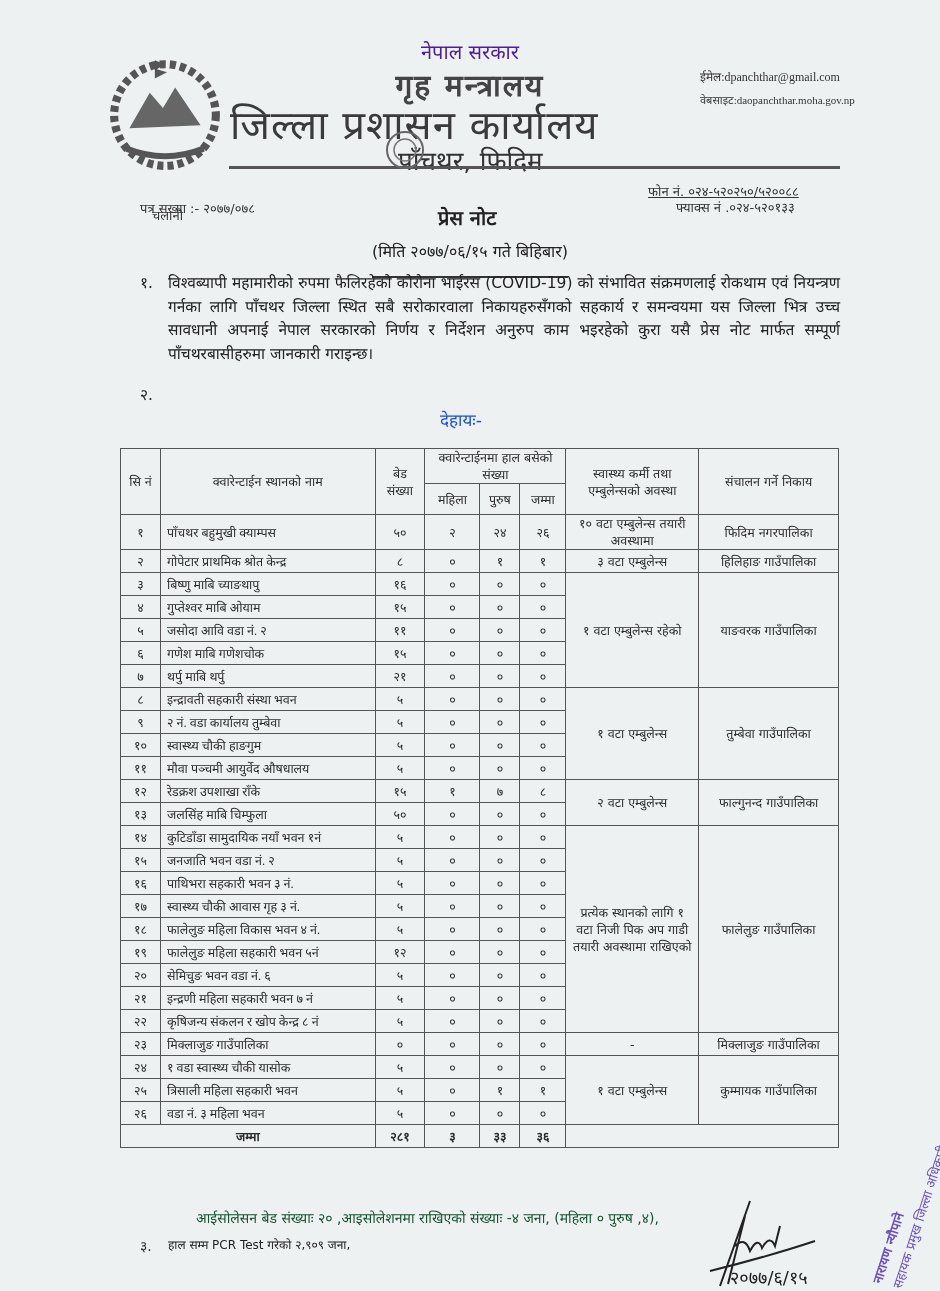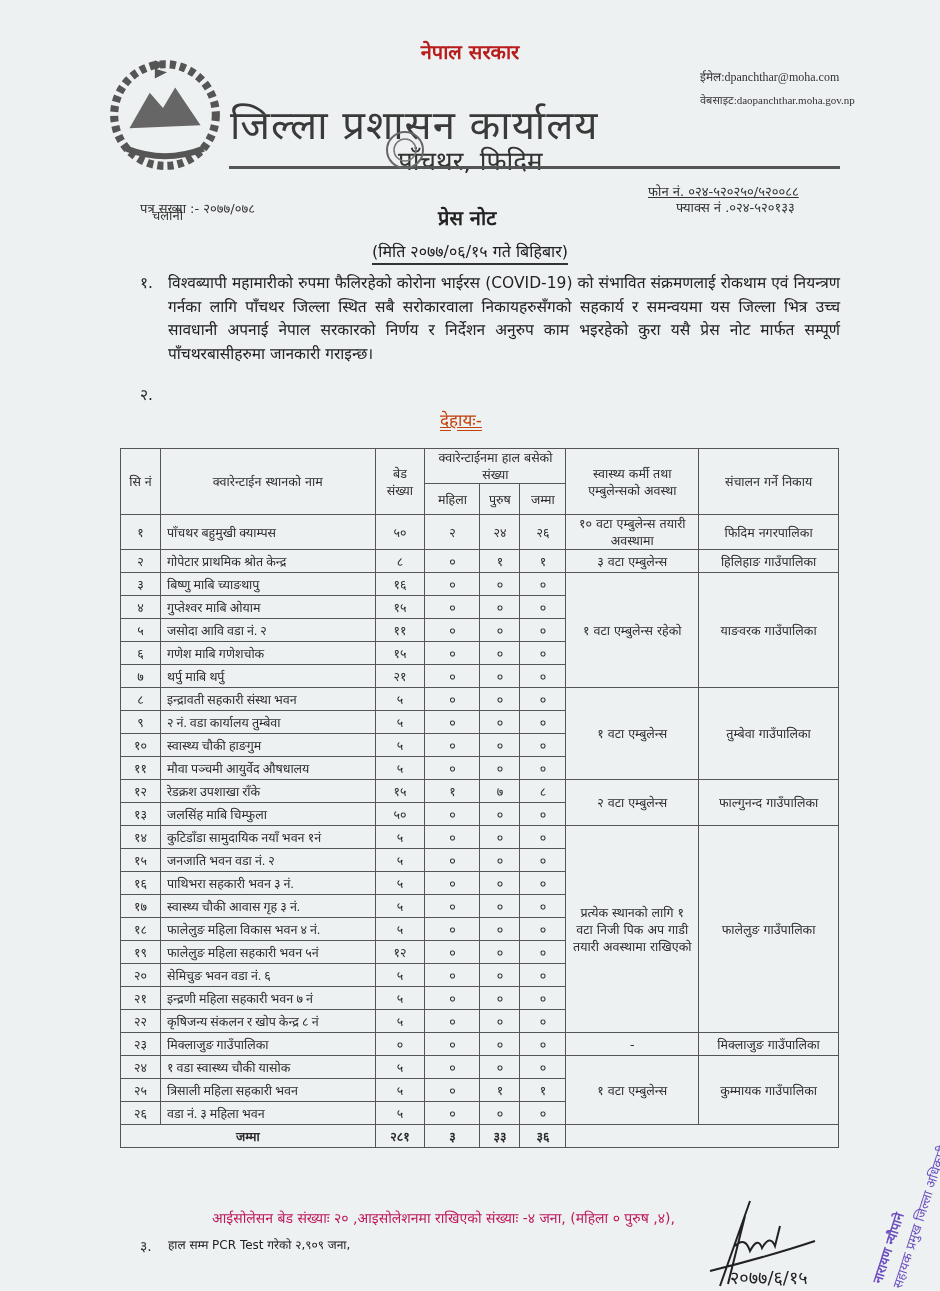--- a/index.html
+++ b/index.html
@@ -8,83 +8,84 @@
     background:#eef1f2;
     font-family:"DejaVu Sans", sans-serif;
     color:#2b2b2b;
     position:relative;
   }
   .page { position:absolute; left:0; top:0; width:940px; height:1291px; }
   .abs { position:absolute; }
 
   
   .logo { left:104px; top:52px; width:122px; height:122px; }
-  .gov { left:0; width:940px; top:38px; text-align:center; font-size:20px; font-weight:bold; color:#b91c1c; }
+  .gov { left:0; width:940px; top:38px; text-align:center; font-size:20px; font-weight:normal; color:#4c1d95; }
   .ministry { left:0; width:940px; top:64px; text-align:center; font-size:30px; font-weight:bold; color:#444; letter-spacing:2px; }
   .office { left:230px; top:96px; font-size:40px; font-weight:normal; color:#3a3a3a; letter-spacing:1px; }
   .place { left:398px; top:142px; font-size:26px; color:#333; }
   .email { left:700px; top:68px; font-size:12px; color:#333; font-family:"Liberation Serif", serif; }
   .website { left:700px; top:92px; font-size:11px; color:#333; font-family:"Liberation Serif", serif; }
   .hr { left:229px; top:166px; width:611px; height:3px; background:#555; }
 
   .meta { font-size:13px; color:#333; }
   .ref { left:140px; top:163px;margin-top:36px; }
   .chalani { left:152px; top:206px; }
   .phone { left:648px; top:182px;text-decoration:underline; }
   .fax { left:676px; top:198px; }
   .title { left:438px; top:204px; font-size:20px; font-weight:bold; color:#222; }
   .stamp { left:335px; top:128px; width:120px; height:96px; }
 
   .date { left:0; width:940px; top:240px; text-align:center; font-size:16px; color:#222; }
-  .date span { border-bottom:2px solid #333; padding-bottom:2px; }
+  .date span { border-bottom:2px solid #333; padding-bottom:15px; }
 
   .para { font-size:15.5px; line-height:23.5px; color:#222; }
   .p1-num { left:140px; top:272px; }
   .p1 { left:168px; top:272px; width:672px; text-align:justify; }
   .p2-num { left:140px; top:384px; }
   .p2 { left:168px; top:384px; width:672px; }
-  .dehay { left:440px; top:408px; font-size:17px; text-decoration:underline; text-decoration-style:double; color:#c2410c; }
+  .dehay { left:440px; top:408px; font-size:17px; text-decoration-style:double; color:#1d4ed8; }
 
   
   table.main {
     position:absolute; left:120px; top:448px; width:719px;
     border-collapse:collapse; font-size:12.5px; color:#2b2b2b;
   }
   table.main td, table.main th {
     border:1px solid #555; padding:0 6px; font-weight:normal; text-align:center; height:22px;
   }
   table.main th { height:30px; }
   table.main td.name { text-align:left;font-family:Liberation Serif, serif; }
   table.main tr.total td { font-weight:bold; }
   col.c1{width:40px} col.c2{width:215px} col.c3{width:50px} col.c4{width:55px} col.c5{width:40px} col.c6{width:46px} col.c7{width:133px} col.c8{width:140px}
 
-  .foot1 { left:212px; top:1208px; font-size:14px; color:#be185d; }
+  .foot1 { left:196px; top:1208px; font-size:14px; color:#14532d; }
   .foot2-num { left:140px; top:1236px; font-size:14px; }
   .foot2 { left:168px; top:1236px; font-size:12px; color:#222; }
 
   .signature { left:700px; top:1196px; width:140px; height:95px; }
   .seal { left:858px; top:1120px; width:80px; height:165px; }
   .seal-text { position:absolute; transform:rotate(-72deg); transform-origin:left top; color:#6b4fbf; font-size:13px; white-space:nowrap; font-weight:bold; }
 </style>
 </head>
 <body>
 
 <div class="page">
 
   <svg class="abs logo" viewBox="0 0 120 120">
     <circle cx="60" cy="62" r="50" fill="none" stroke="#555" stroke-width="8" stroke-dasharray="6 4"></circle>
     <path d="M25 75 L45 40 L58 55 L70 35 L95 72 Z" fill="#666"></path>
     <path d="M50 8 L50 26 L62 20 L52 17 L60 12 Z" fill="#555"></path>
     <path d="M22 95 Q60 110 98 95" fill="none" stroke="#555" stroke-width="6"></path>
   </svg>
 
   <div class="abs gov">नेपाल सरकार</div>
+  <div class="abs ministry">गृह मन्त्रालय</div>
   <div class="abs office">जिल्ला प्रशासन कार्यालय</div>
   <div class="abs place">पाँचथर, फिदिम</div>
-  <div class="abs email">ईमेल:dpanchthar@moha.com</div>
+  <div class="abs email">ईमेल:dpanchthar@gmail.com</div>
   <div class="abs website">वेबसाइट:daopanchthar.moha.gov.np</div>
   <div class="abs hr"></div>
 
   <svg class="abs stamp" viewBox="0 0 120 96">
     <circle cx="70" cy="22" r="18" fill="none" stroke="#666" stroke-width="2"></circle>
     <circle cx="70" cy="22" r="11" fill="none" stroke="#777" stroke-width="1.5"></circle>
   </svg>
 
   <div class="abs meta ref">पत्र सख्या :- २०७७/०७८</div>
   <div class="abs meta chalani">चलानी</div>

